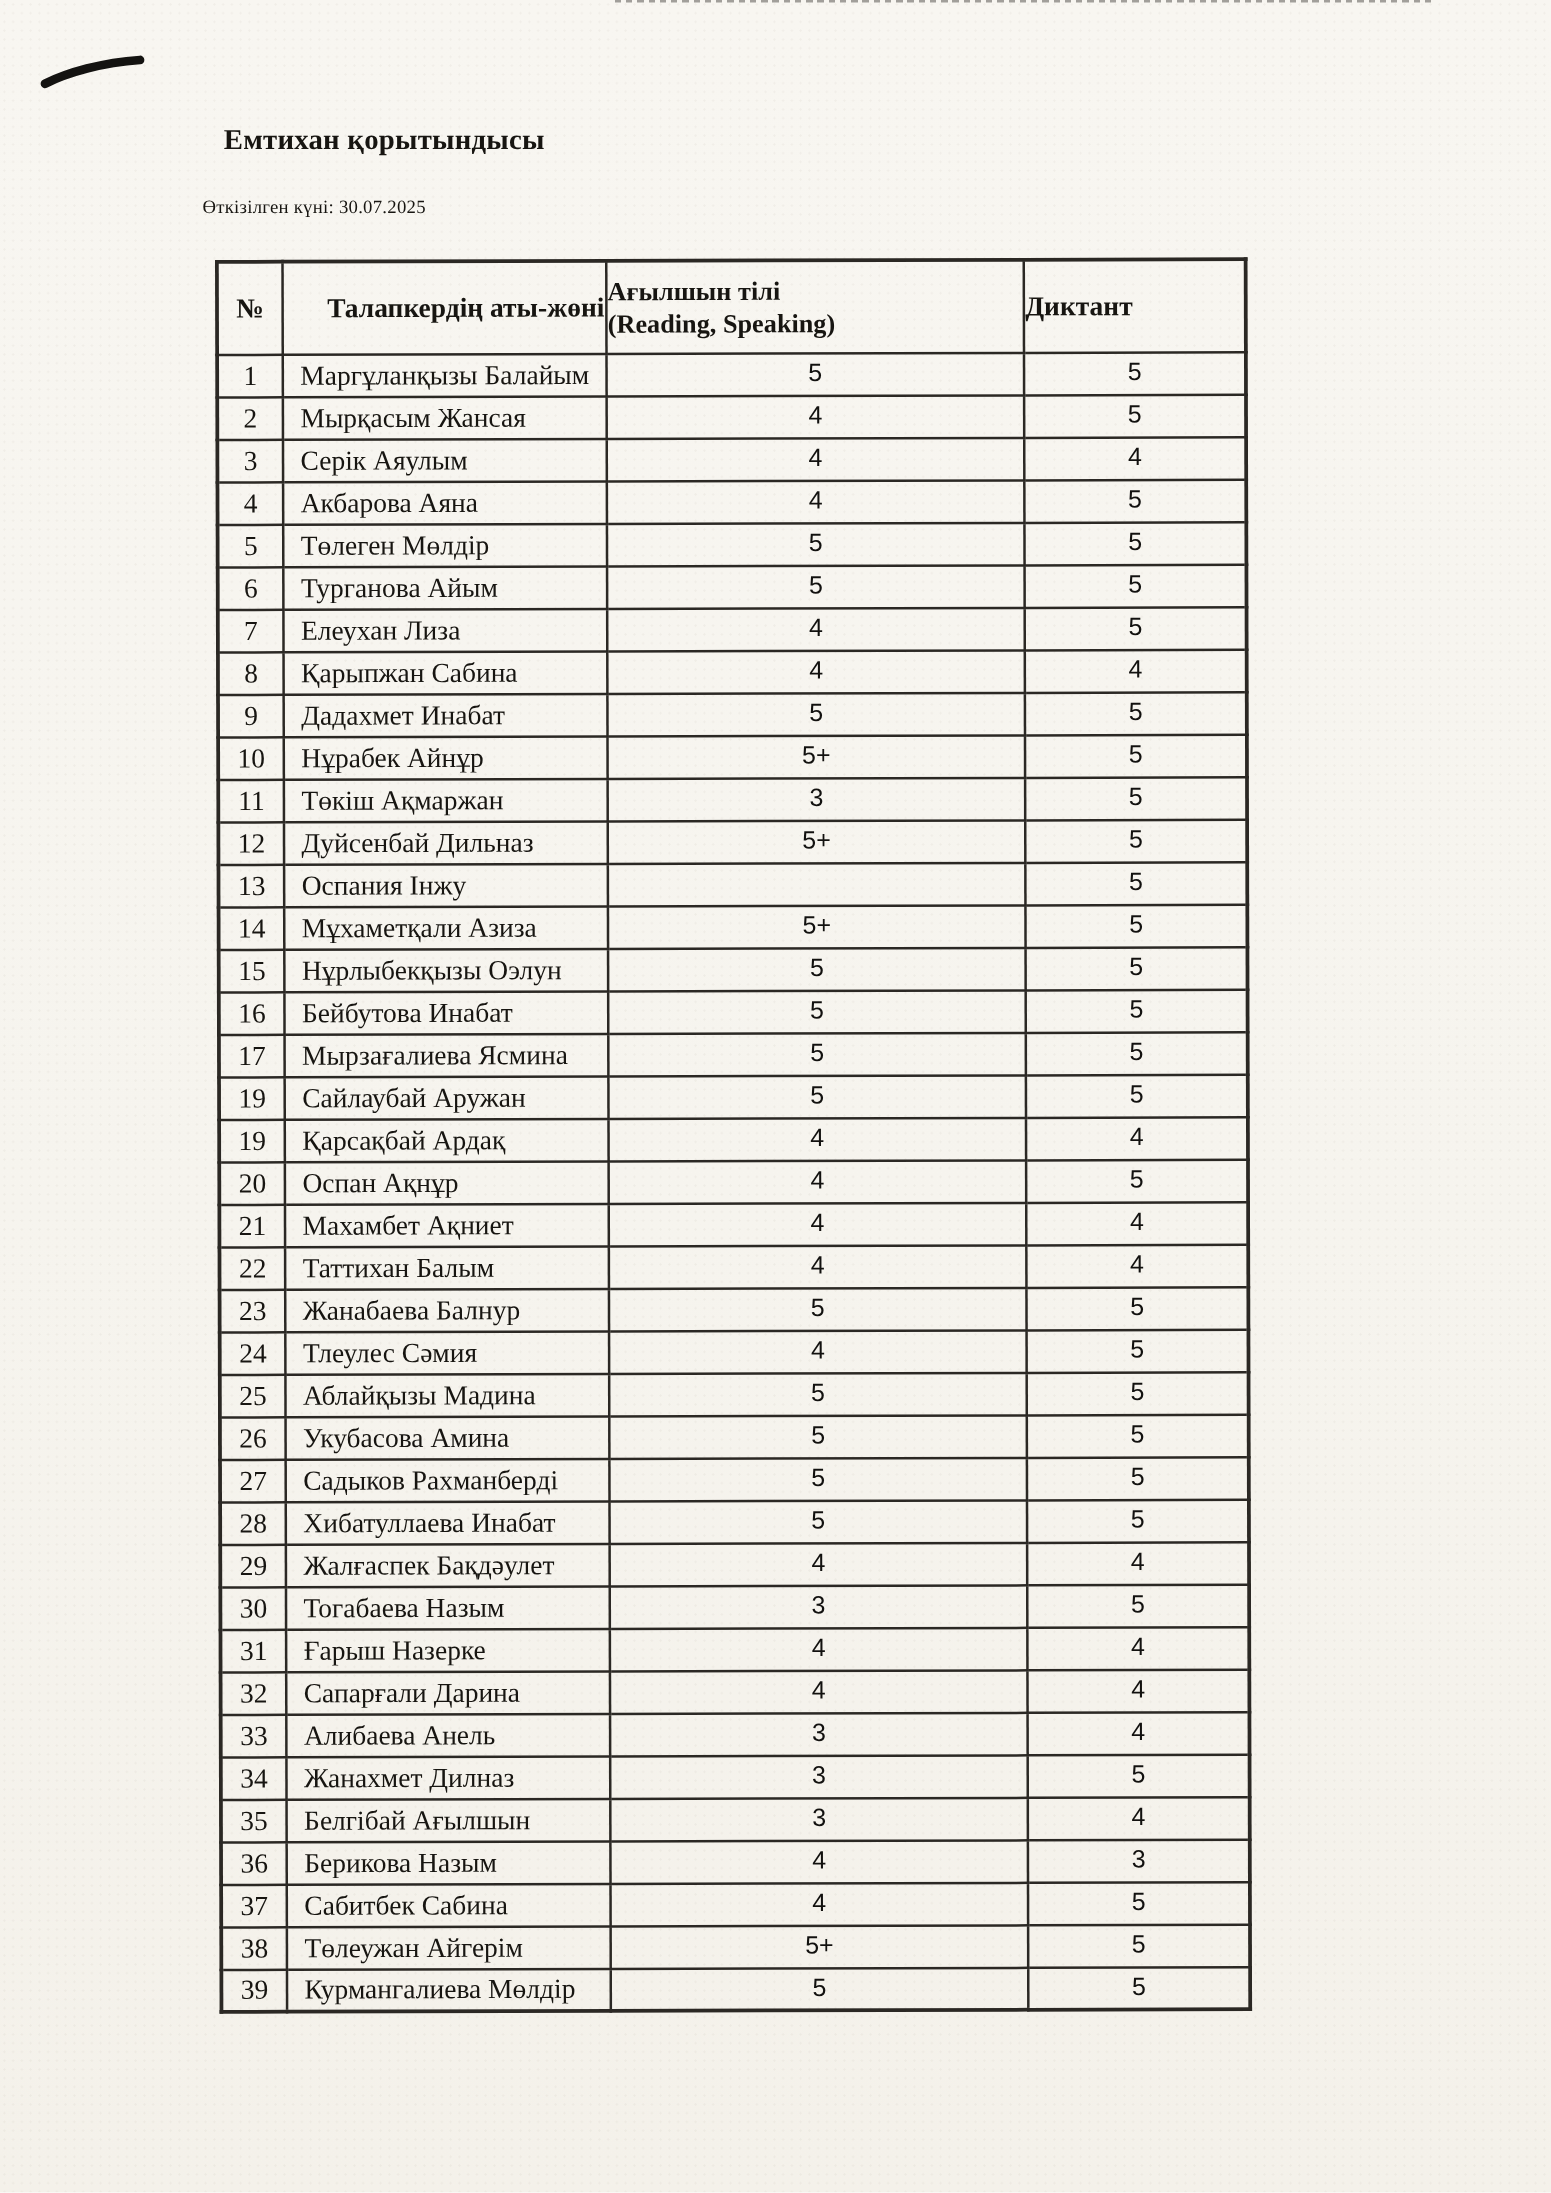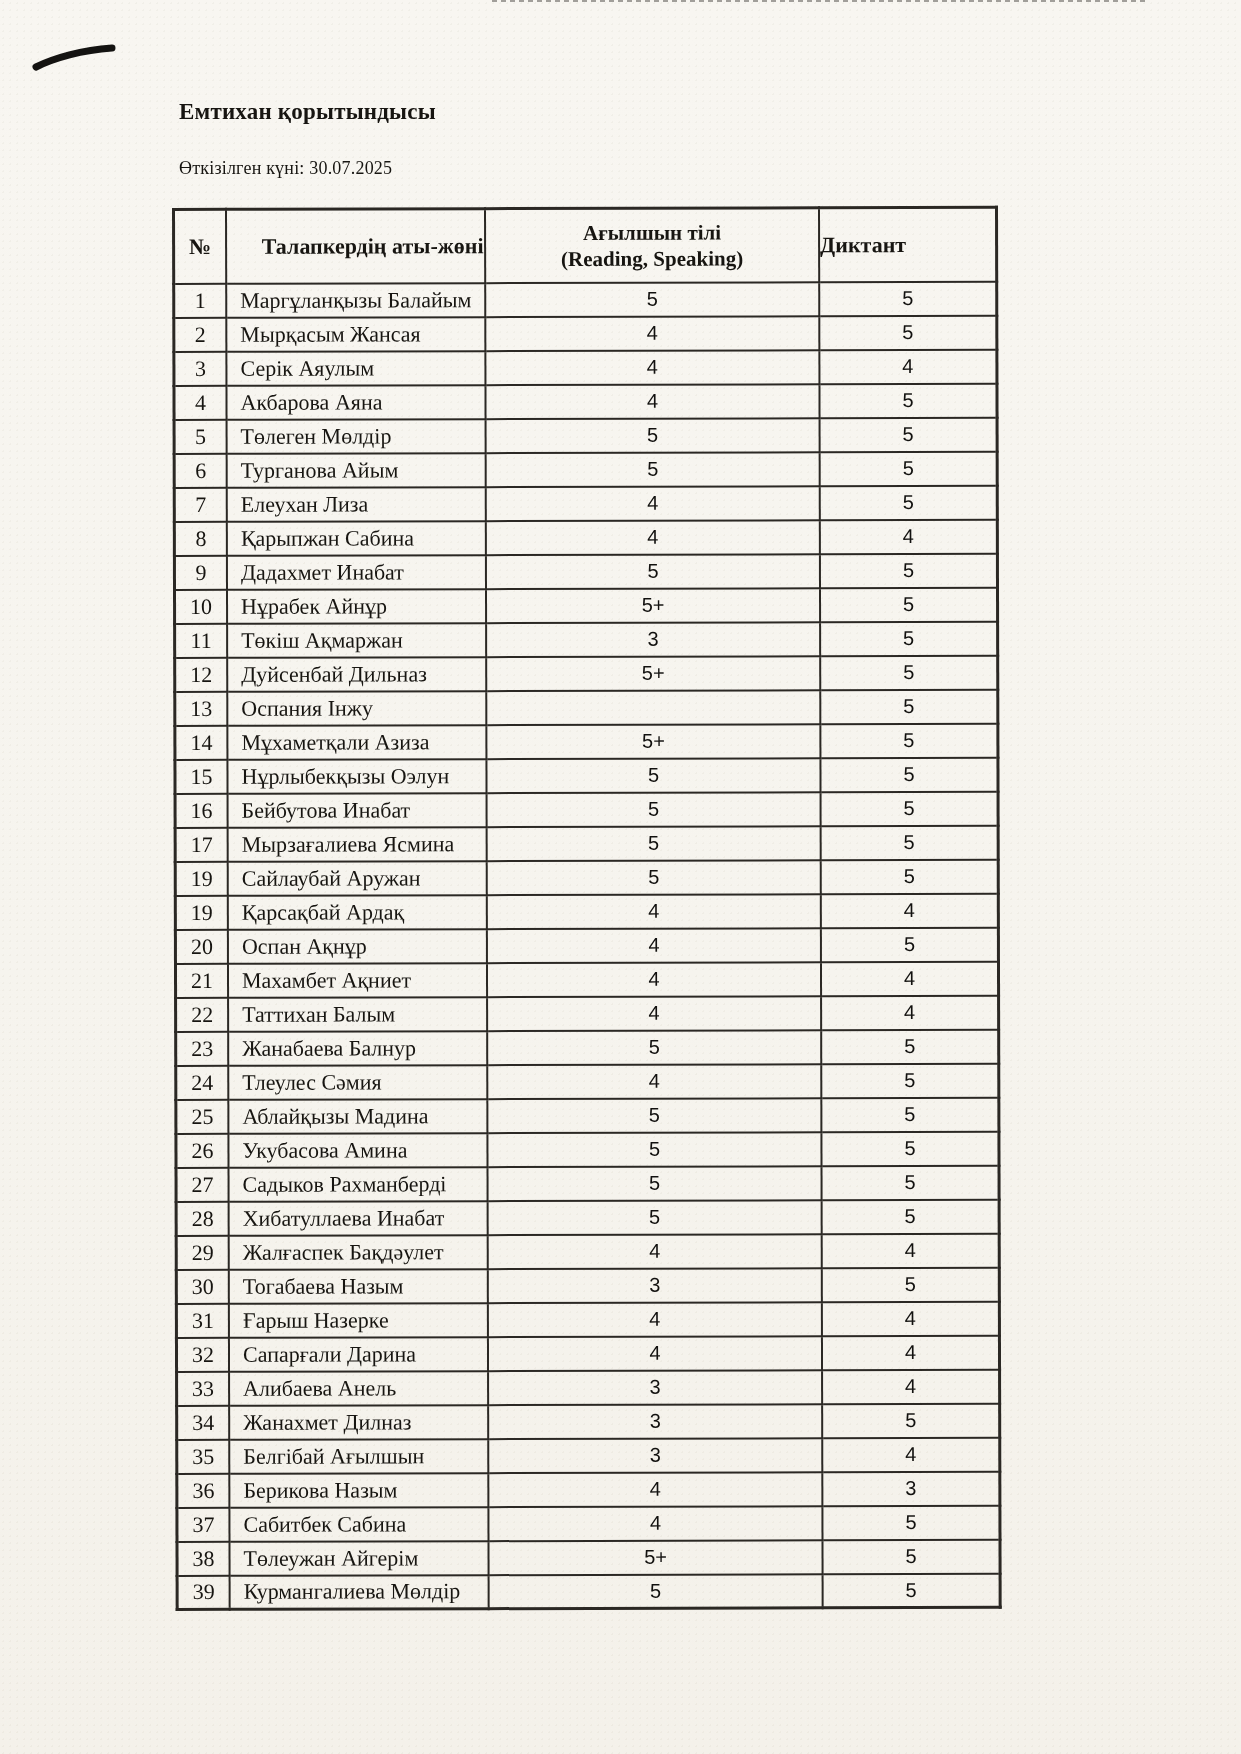--- a/index.html
+++ b/index.html
@@ -42,23 +42,23 @@
   .doc-title {
     position: absolute;
     left: 179px;
     top: 99px;
     font-size: 23px;
     letter-spacing: 0.2px;
     font-weight: bold;
   }
   .doc-date {
     position: absolute;
-    left: 179px;
+    left: 162px;
     top: 158px;
-    font-size: 18px;
+    font-size: 15px;
     letter-spacing: 0.2px;
   }
   table.results {
     position: absolute;
     left: 172px;
     top: 208px;
     width: 780px;
     border-collapse: collapse;
     table-layout: fixed;
     transform: rotate(-0.15deg);
@@ -72,21 +72,21 @@
   }
   thead tr { height: 74px; }
   tbody tr { height: 34px; }
   th { font-weight: bold; vertical-align: middle; padding: 0; }
   .col-num  { width: 50px; }
   .col-name { width: 223px; }
   .col-eng  { width: 332px; }
   .col-dict { width: 175px; }
   th.col-num  { font-size: 22px; text-align: center; }
   th.col-name { font-size: 22px; text-align: center; padding-left: 34px; }
-  th.col-eng  { font-size: 21px; text-align: center; line-height: 1.25; }
+  th.col-eng  { font-size: 21px; text-align: left; line-height: 1.25; }
   th.col-dict { font-size: 22px; text-align: left; }
   td { vertical-align: middle; padding: 0; }
   td.col-num {
     text-align: center;
     font-size: 22px;
   }
   td.col-name {
     text-align: left;
     padding-left: 13px;
     font-size: 22px;

